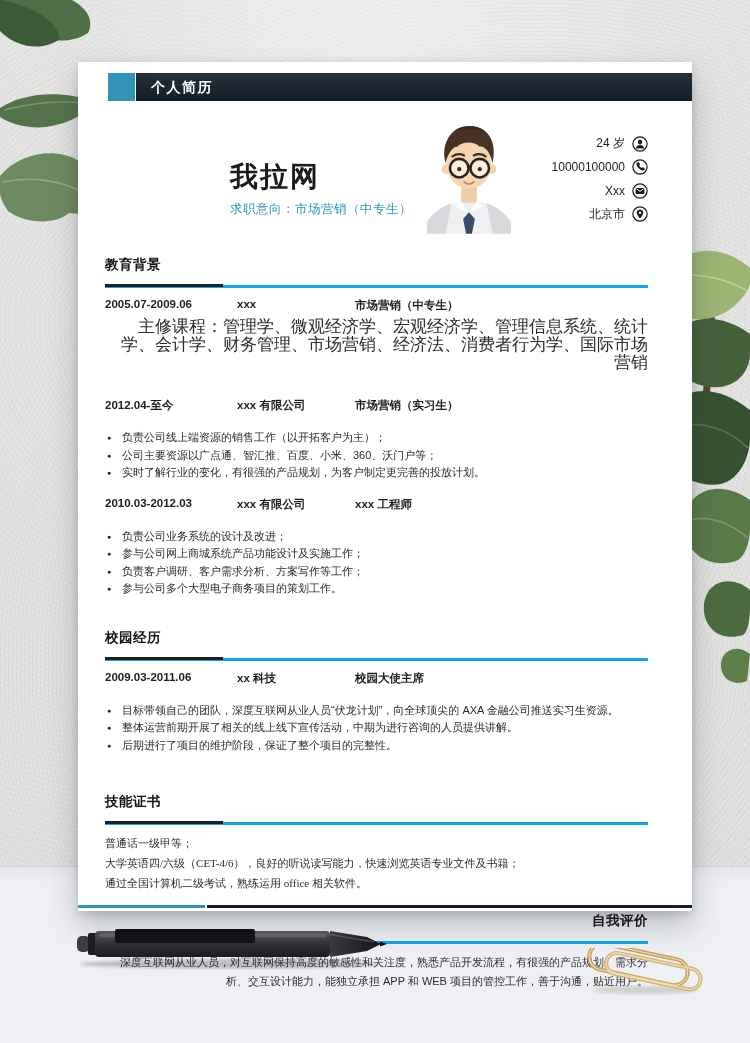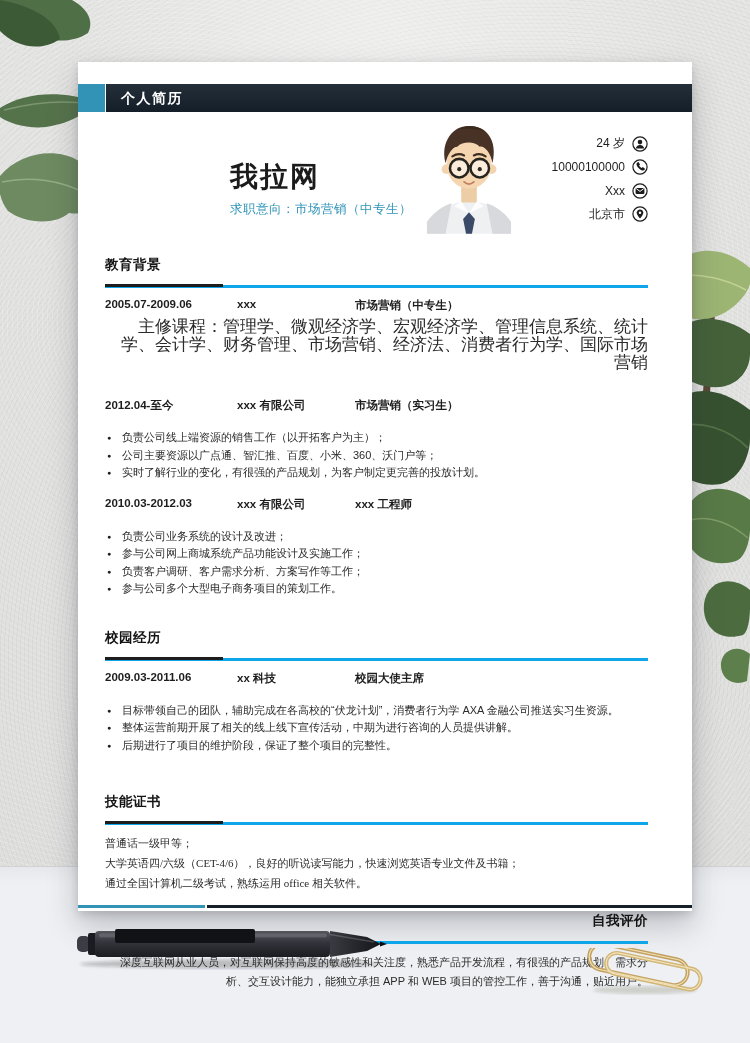--- a/index.html
+++ b/index.html
@@ -23,21 +23,21 @@
   }
   .plant { position:absolute; filter:blur(.4px); }
   .plant-left { left:0; top:0; width:115px; height:600px; }
   .plant-right { right:0; top:238px; width:100px; height:470px; }
   
   .page {
     position:absolute; left:78px; top:62px; width:614px; height:849px;
     background:#fff;
     box-shadow:0 14px 28px rgba(55,58,70,.28), 0 3px 8px rgba(55,58,70,.18);
   }
-  .header-bar { position:absolute; left:0; right:0; top:22px; height:28px; display:flex; }
+  .header-bar { position:absolute; left:0; right:0; top:11px; height:28px; display:flex;padding-left:30px; }
   .header-accent { width:27px; height:28px; background:#3293b6; }
   .header-dark {
     flex:1; height:28px; margin-left:1px; background:linear-gradient(#242f3a,#141e28);
     color:#fff; font-size:14px; font-weight:bold; letter-spacing:1.5px;
     line-height:28px; padding-left:15px;
   }
   .name { position:absolute; left:152px; top:96px; font-size:28px; font-weight:bold; color:#1b1b1b; letter-spacing:2px; }
   .intention { position:absolute; left:152px; top:139px; font-size:12.5px; color:#2e93b8; letter-spacing:.5px; }
   .avatar { position:absolute; left:347px; top:53px; width:88px; height:120px; }
   .contacts { position:absolute; right:44px; top:70px; }
@@ -213,21 +213,21 @@
       <div class="sec campus">
         <div class="sec-head">
           <span class="sec-title">校园经历</span>
         </div>
         <div class="job-row">
           <span class="job-date">2009.03-2011.06</span>
           <span class="job-org">xx 科技</span>
           <span class="job-role">校园大使主席</span>
         </div>
         <ul class="bullets">
-          <li>目标带领自己的团队，辅助完成在各高校的“伏龙计划”，消费者行为学 AXA 金融公司推送实习生资源。</li>
+          <li>目标带领自己的团队，深度互联网从业人员“伏龙计划”，向全球顶尖的 AXA 金融公司推送实习生资源。</li>
           <li>整体运营前期开展了相关的线上线下宣传活动，中期为进行咨询的人员提供讲解。</li>
           <li>后期进行了项目的维护阶段，保证了整个项目的完整性。</li>
         </ul>
       </div>
 
       <div class="sec skills">
         <div class="sec-head">
           <span class="sec-title">技能证书</span>
         </div>
         <div class="skill-lines">

